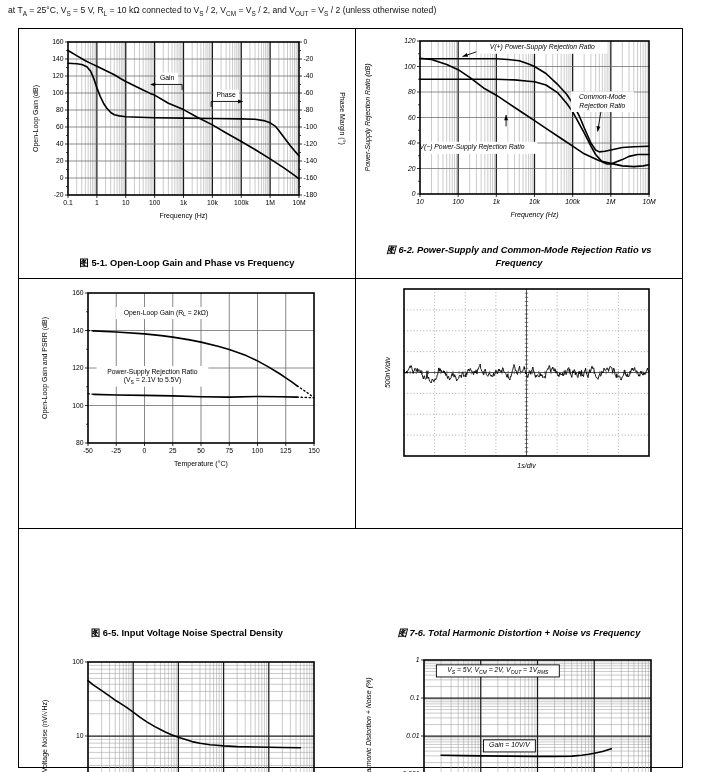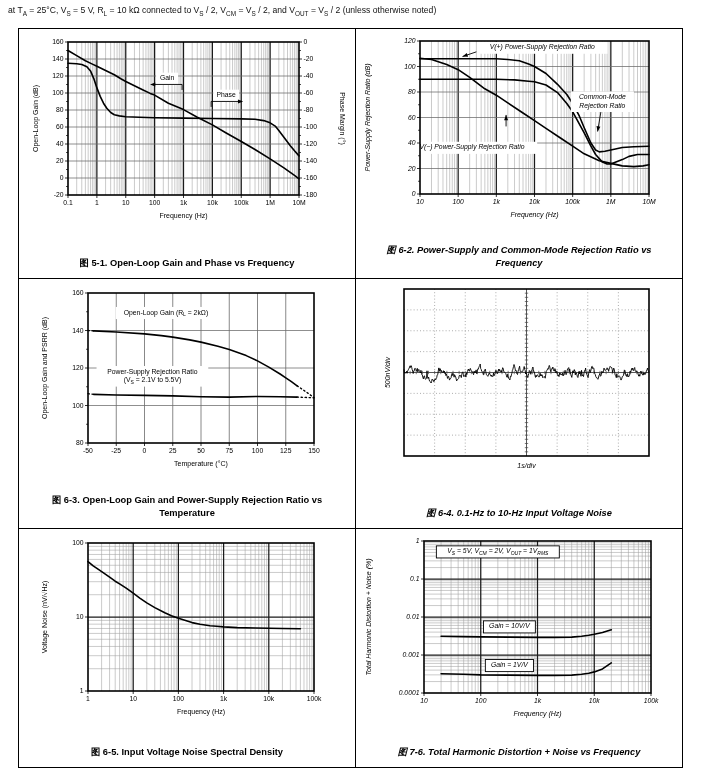--- a/index.html
+++ b/index.html
@@ -2,21 +2,21 @@
 <html><head>
 <meta charset="utf-8">
 <style>
   html,body{margin:0;padding:0;background:#ffffff;}
   .page{position:relative;width:710px;height:772px;background:#fff;overflow:hidden;
         font-family:"Liberation Sans","DejaVu Sans",sans-serif;color:#000;}
   .header{position:absolute;left:8px;top:5px;width:690px;font-size:8.6px;color:#111;}
   .header sub{font-size:6.4px;}
   .grid{position:absolute;left:18px;top:28px;width:665px;height:740px;border:1.2px solid #000;box-sizing:border-box;}
   .row{display:flex;height:250px;border-bottom:1.1px solid #000;box-sizing:border-box;}
-  .row.last{height:238px;border-bottom:none;}
+  .row.last{height:238px;border-bottom:none;align-items:center;}
   .cell{position:relative;width:337px;border-right:1.1px solid #000;box-sizing:border-box;}
   .cell.c2{width:326px;border-right:none;flex:1;font-style:italic;}
   svg.chart{position:absolute;left:0;top:0;display:block;font-family:"Liberation Sans","DejaVu Sans",sans-serif;}
   .cap{position:absolute;left:10px;right:10px;bottom:9px;text-align:center;
        font-size:9.3px;font-weight:bold;line-height:1.32;color:#000;}
 </style>
 </head>
 <body>
 
 <div class="page">
@@ -391,21 +391,20 @@
               <line x1="66" y1="164" x2="69" y2="164" stroke="#000" stroke-width="0.8"></line>
               <text x="64.5" y="166.4" font-size="6.8" fill="#000" text-anchor="end"><tspan>80</tspan></text>
               <line x1="67" y1="32.75" x2="69" y2="32.75" stroke="#000" stroke-width="0.7"></line>
               <line x1="67" y1="70.25" x2="69" y2="70.25" stroke="#000" stroke-width="0.7"></line>
               <line x1="67" y1="107.75" x2="69" y2="107.75" stroke="#000" stroke-width="0.7"></line>
               <line x1="67" y1="145.25" x2="69" y2="145.25" stroke="#000" stroke-width="0.7"></line>
               <text x="182" y="186.5" font-size="7" fill="#000" text-anchor="middle"><tspan>Temperature (°C)</tspan></text>
               <text x="0" y="0" font-size="7" fill="#000" text-anchor="middle" transform="translate(28 89) rotate(-90)"><tspan>Open-Loop Gain and PSRR (dB)</tspan></text>
             </g>
           </svg>
-        <div class="cap">图 6-3. Open-Loop Gain and Power-Supply Rejection Ratio vs Temperature</div>
       </div>
       <div class="cell c2">
         <svg class="chart" width="328" height="205" viewBox="0 0 328 205">
             <g>
               <line x1="78.625" y1="10" x2="78.625" y2="177" stroke="#8a8a8a" stroke-width="0.7" stroke-dasharray="1 2.2"></line>
               <line x1="109.25" y1="10" x2="109.25" y2="177" stroke="#8a8a8a" stroke-width="0.7" stroke-dasharray="1 2.2"></line>
               <line x1="139.875" y1="10" x2="139.875" y2="177" stroke="#8a8a8a" stroke-width="0.7" stroke-dasharray="1 2.2"></line>
               <line x1="201.125" y1="10" x2="201.125" y2="177" stroke="#8a8a8a" stroke-width="0.7" stroke-dasharray="1 2.2"></line>
               <line x1="231.75" y1="10" x2="231.75" y2="177" stroke="#8a8a8a" stroke-width="0.7" stroke-dasharray="1 2.2"></line>
               <line x1="262.375" y1="10" x2="262.375" y2="177" stroke="#8a8a8a" stroke-width="0.7" stroke-dasharray="1 2.2"></line>
@@ -494,21 +493,20 @@
               <line x1="168.8" y1="160.30000000000004" x2="172.2" y2="160.30000000000004" stroke="#444" stroke-width="0.7"></line>
               <line x1="168.8" y1="164.47500000000005" x2="172.2" y2="164.47500000000005" stroke="#444" stroke-width="0.7"></line>
               <line x1="168.8" y1="168.65000000000006" x2="172.2" y2="168.65000000000006" stroke="#444" stroke-width="0.7"></line>
               <line x1="168.8" y1="172.82500000000007" x2="172.2" y2="172.82500000000007" stroke="#444" stroke-width="0.7"></line>
               <polyline points="48.0,90.3 48.5,94.1 49.0,94.1 49.5,93.8 50.0,94.1 50.6,92.3 51.1,94.3 51.6,92.2 52.1,91.1 52.6,90.2 53.1,89.2 53.6,88.0 54.1,86.8 54.6,88.5 55.2,86.7 55.7,88.4 56.2,90.6 56.7,92.0 57.2,94.5 57.7,92.1 58.2,91.9 58.7,89.5 59.3,89.4 59.8,90.0 60.3,92.1 60.8,91.2 61.3,89.3 61.8,92.9 62.3,91.0 62.8,90.4 63.3,92.2 63.9,92.8 64.4,94.0 64.9,91.3 65.4,92.8 65.9,95.9 66.4,96.1 66.9,98.6 67.4,99.9 67.9,97.3 68.5,96.9 69.0,99.4 69.5,100.3 70.0,99.9 70.5,99.0 71.0,91.8 71.5,98.5 72.0,99.5 72.6,98.0 73.1,100.4 73.6,102.2 74.1,102.5 74.6,102.9 75.1,104.0 75.6,102.5 76.1,100.1 76.6,100.8 77.2,100.9 77.7,102.7 78.2,102.4 78.7,100.5 79.2,99.7 79.7,100.8 80.2,99.7 80.7,98.6 81.2,96.0 81.8,95.3 82.3,91.7 82.8,88.9 83.3,92.3 83.8,89.6 84.3,89.8 84.8,92.1 85.3,91.4 85.8,93.2 86.4,93.5 86.9,92.9 87.4,91.7 87.9,93.8 88.4,92.1 88.9,94.6 89.4,93.9 89.9,96.6 90.5,95.1 91.0,96.9 91.5,99.4 92.0,97.8 92.5,97.2 93.0,99.0 93.5,101.1 94.0,99.5 94.5,99.6 95.1,98.7 95.6,95.5 96.1,94.4 96.6,96.5 97.1,94.6 97.6,95.6 98.1,98.2 98.6,95.7 99.1,96.7 99.7,97.9 100.2,100.1 100.7,101.9 101.2,100.5 101.7,100.5 102.2,99.9 102.7,99.4 103.2,96.8 103.8,96.0 104.3,97.0 104.8,96.7 105.3,98.6 105.8,95.3 106.3,93.5 106.8,92.8 107.3,95.3 107.8,97.6 108.4,96.8 108.9,97.3 109.4,95.4 109.9,98.1 110.4,93.9 110.9,95.5 111.4,92.4 111.9,91.1 112.4,90.0 113.0,92.1 113.5,92.1 114.0,89.6 114.5,89.6 115.0,91.6 115.5,92.0 116.0,92.2 116.5,92.7 117.1,94.7 117.6,95.7 118.1,92.2 118.6,93.9 119.1,92.4 119.6,93.6 120.1,90.9 120.6,94.6 121.1,92.8 121.7,90.1 122.2,90.3 122.7,88.7 123.2,87.5 123.7,86.7 124.2,85.0 124.7,89.6 125.2,90.3 125.7,92.3 126.3,92.6 126.8,93.4 127.3,95.7 127.8,95.7 128.3,92.4 128.8,91.1 129.3,90.1 129.8,92.8 130.3,95.3 130.9,96.3 131.4,96.7 131.9,97.3 132.4,95.9 132.9,94.3 133.4,94.1 133.9,95.1 134.4,96.2 135.0,97.2 135.5,96.1 136.0,97.7 136.5,97.2 137.0,97.5 137.5,93.9 138.0,96.8 138.5,96.2 139.0,94.4 139.6,91.4 140.1,91.4 140.6,91.8 141.1,94.5 141.6,94.5 142.1,92.1 142.6,90.2 143.1,92.2 143.6,90.4 144.2,92.3 144.7,92.8 145.2,91.5 145.7,93.2 146.2,90.7 146.7,88.7 147.2,89.4 147.7,92.3 148.3,93.0 148.8,93.3 149.3,94.1 149.8,94.6 150.3,96.1 150.8,98.1 151.3,98.3 151.8,95.1 152.3,98.0 152.9,99.8 153.4,100.2 153.9,101.0 154.4,97.4 154.9,97.9 155.4,95.9 155.9,94.2 156.4,91.4 156.9,90.2 157.5,87.5 158.0,85.5 158.5,87.1 159.0,89.1 159.5,91.8 160.0,91.2 160.5,93.4 161.0,95.0 161.5,95.5 162.1,92.2 162.6,90.6 163.1,89.0 163.6,87.2 164.1,91.4 164.6,92.3 165.1,92.2 165.6,92.7 166.2,92.6 166.7,92.5 167.2,90.7 167.7,89.8 168.2,87.5 168.7,90.5 169.2,91.4 169.7,95.0 170.2,93.6 170.8,95.7 171.3,98.1 171.8,98.6 172.3,96.2 172.8,94.6 173.3,91.5 173.8,92.4 174.3,92.4 174.8,95.3 175.4,91.7 175.9,91.9 176.4,89.3 176.9,88.0 177.4,90.7 177.9,93.0 178.4,93.1 178.9,95.9 179.5,98.4 180.0,96.3 180.5,97.7 181.0,96.2 181.5,95.7 182.0,96.8 182.5,97.8 183.0,97.8 183.5,97.8 184.1,94.2 184.6,96.8 185.1,95.5 185.6,96.9 186.1,95.8 186.6,98.5 187.1,98.6 187.6,98.0 188.1,97.4 188.7,97.8 189.2,99.2 189.7,96.0 190.2,92.7 190.7,91.6 191.2,91.0 191.7,89.7 192.2,90.2 192.7,88.2 193.3,86.4 193.8,87.9 194.3,91.0 194.8,92.7 195.3,90.8 195.8,89.5 196.3,89.9 196.8,88.0 197.4,90.3 197.9,92.0 198.4,92.1 198.9,89.6 199.4,90.9 199.9,94.0 200.4,92.3 200.9,92.5 201.4,95.5 202.0,96.9 202.5,95.9 203.0,97.6 203.5,93.9 204.0,95.8 204.5,94.5 205.0,95.5 205.5,95.1 206.0,96.1 206.6,94.2 207.1,97.0 207.6,95.5 208.1,95.9 208.6,92.7 209.1,91.3 209.6,93.9 210.1,95.7 210.7,94.2 211.2,91.3 211.7,89.7 212.2,89.4 212.7,88.6 213.2,92.6 213.7,89.9 214.2,92.9 214.7,95.5 215.3,97.0 215.8,98.4 216.3,95.0 216.8,91.8 217.3,94.0 217.8,92.0 218.3,90.6 218.8,92.6 219.3,95.9 219.9,93.8 220.4,93.8 220.9,95.8 221.4,97.7 221.9,98.5 222.4,96.0 222.9,92.5 223.4,94.9 223.9,92.3 224.5,95.1 225.0,97.3 225.5,91.3 226.0,94.9 226.5,97.0 227.0,96.4 227.5,97.6 228.0,93.9 228.6,91.6 229.1,91.9 229.6,89.0 230.1,93.1 230.6,95.1 231.1,95.9 231.6,97.7 232.1,98.7 232.6,94.9 233.2,92.3 233.7,90.6 234.2,93.6 234.7,92.2 235.2,89.9 235.7,87.6 236.2,87.3 236.7,89.6 237.2,88.9 237.8,89.1 238.3,92.7 238.8,94.7 239.3,95.5 239.8,97.6 240.3,98.5 240.8,98.5 241.3,99.5 241.9,100.3 242.4,99.2 242.9,96.6 243.4,96.0 243.9,94.5 244.4,97.3 244.9,96.8 245.4,95.3 245.9,92.2 246.5,93.7 247.0,94.0 247.5,91.9 248.0,89.1 248.5,90.2 249.0,91.4 249.5,91.1 250.0,91.2 250.5,90.7 251.1,88.8 251.6,90.3 252.1,89.9 252.6,92.4 253.1,90.3 253.6,88.5 254.1,87.3 254.6,87.8 255.2,88.7 255.7,88.5 256.2,90.4 256.7,93.6 257.2,91.1 257.7,89.1 258.2,90.1 258.7,93.1 259.2,96.3 259.8,96.8 260.3,98.7 260.8,94.7 261.3,97.7 261.8,98.4 262.3,96.9 262.8,97.3 263.3,97.1 263.8,97.4 264.4,99.5 264.9,101.0 265.4,100.8 265.9,99.0 266.4,97.4 266.9,97.3 267.4,96.7 267.9,93.8 268.4,90.9 269.0,91.7 269.5,95.2 270.0,96.6 270.5,95.7 271.0,97.8 271.5,94.7 272.0,96.9 272.5,98.0 273.1,96.9 273.6,95.8 274.1,92.1 274.6,93.2 275.1,91.9 275.6,89.5 276.1,90.6 276.6,89.1 277.1,91.5 277.7,91.4 278.2,89.2 278.7,88.5 279.2,92.0 279.7,92.4 280.2,92.9 280.7,91.8 281.2,92.6 281.7,93.1 282.3,96.0 282.8,97.2 283.3,95.7 283.8,97.2 284.3,93.5 284.8,92.0 285.3,92.5 285.8,95.0 286.4,95.3 286.9,96.2 287.4,93.8 287.9,95.9 288.4,94.1 288.9,95.0 289.4,95.3 289.9,93.8 290.4,92.1 291.0,90.8 291.5,89.1 292.0,91.2 292.5,91.8 293.0,93.8" fill="none" stroke="#000" stroke-width="0.9"></polyline>
               <rect x="48" y="10" width="245" height="167" fill="none" stroke="#000" stroke-width="1.6"></rect>
               <text x="0" y="0" font-size="7" fill="#000" text-anchor="middle" transform="translate(34 93.5) rotate(-90)"><tspan>500nV/div</tspan></text>
               <text x="170.5" y="189" font-size="7" fill="#000" text-anchor="middle"><tspan>1s/div</tspan></text>
             </g>
           </svg>
-        <div class="cap">图 6-4. 0.1-Hz to 10-Hz Input Voltage Noise</div>
       </div>
     </div>
     <div class="row last">
       <div class="cell">
         <svg class="chart" width="337" height="205" viewBox="0 0 337 205">
             <g>
               <line x1="82.60655580401195" y1="14" x2="82.60655580401195" y2="162" stroke="#a0a0a0" stroke-width="0.55"></line>
               <line x1="90.56588071332874" y1="14" x2="90.56588071332874" y2="162" stroke="#a0a0a0" stroke-width="0.55"></line>
               <line x1="96.2131116080239" y1="14" x2="96.2131116080239" y2="162" stroke="#a0a0a0" stroke-width="0.55"></line>
               <line x1="100.59344419598804" y1="14" x2="100.59344419598804" y2="162" stroke="#a0a0a0" stroke-width="0.55"></line>

